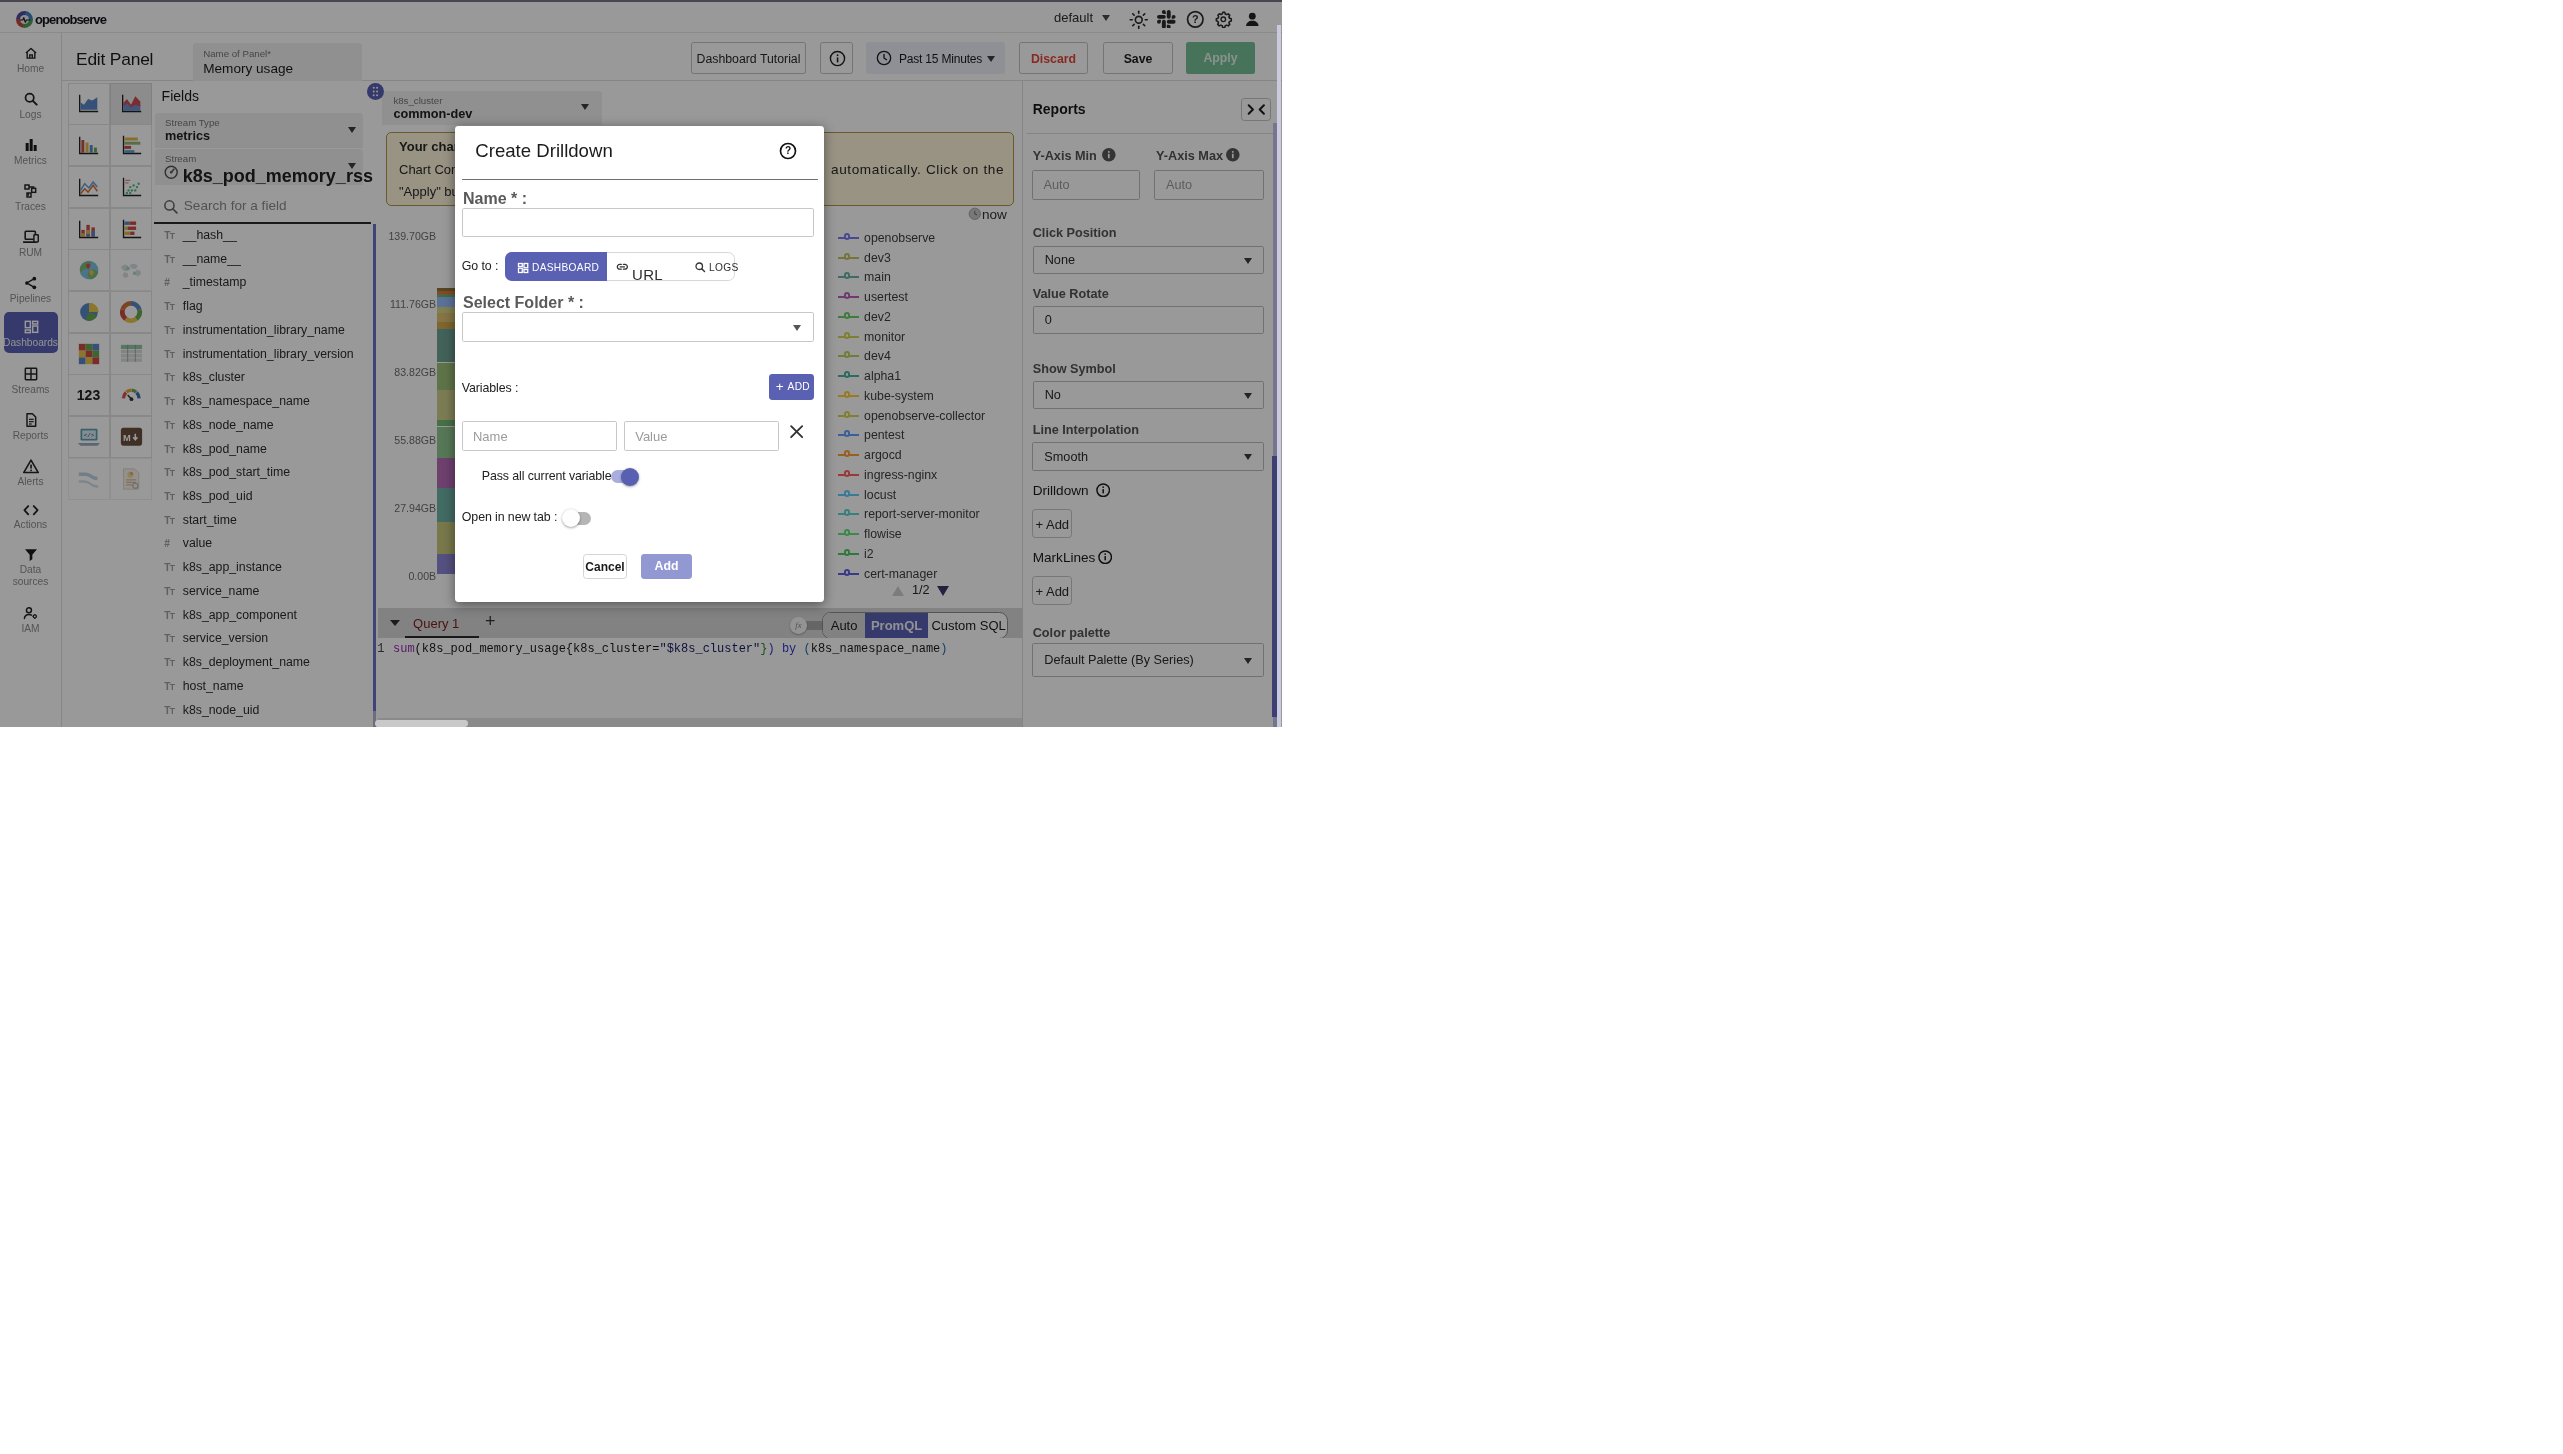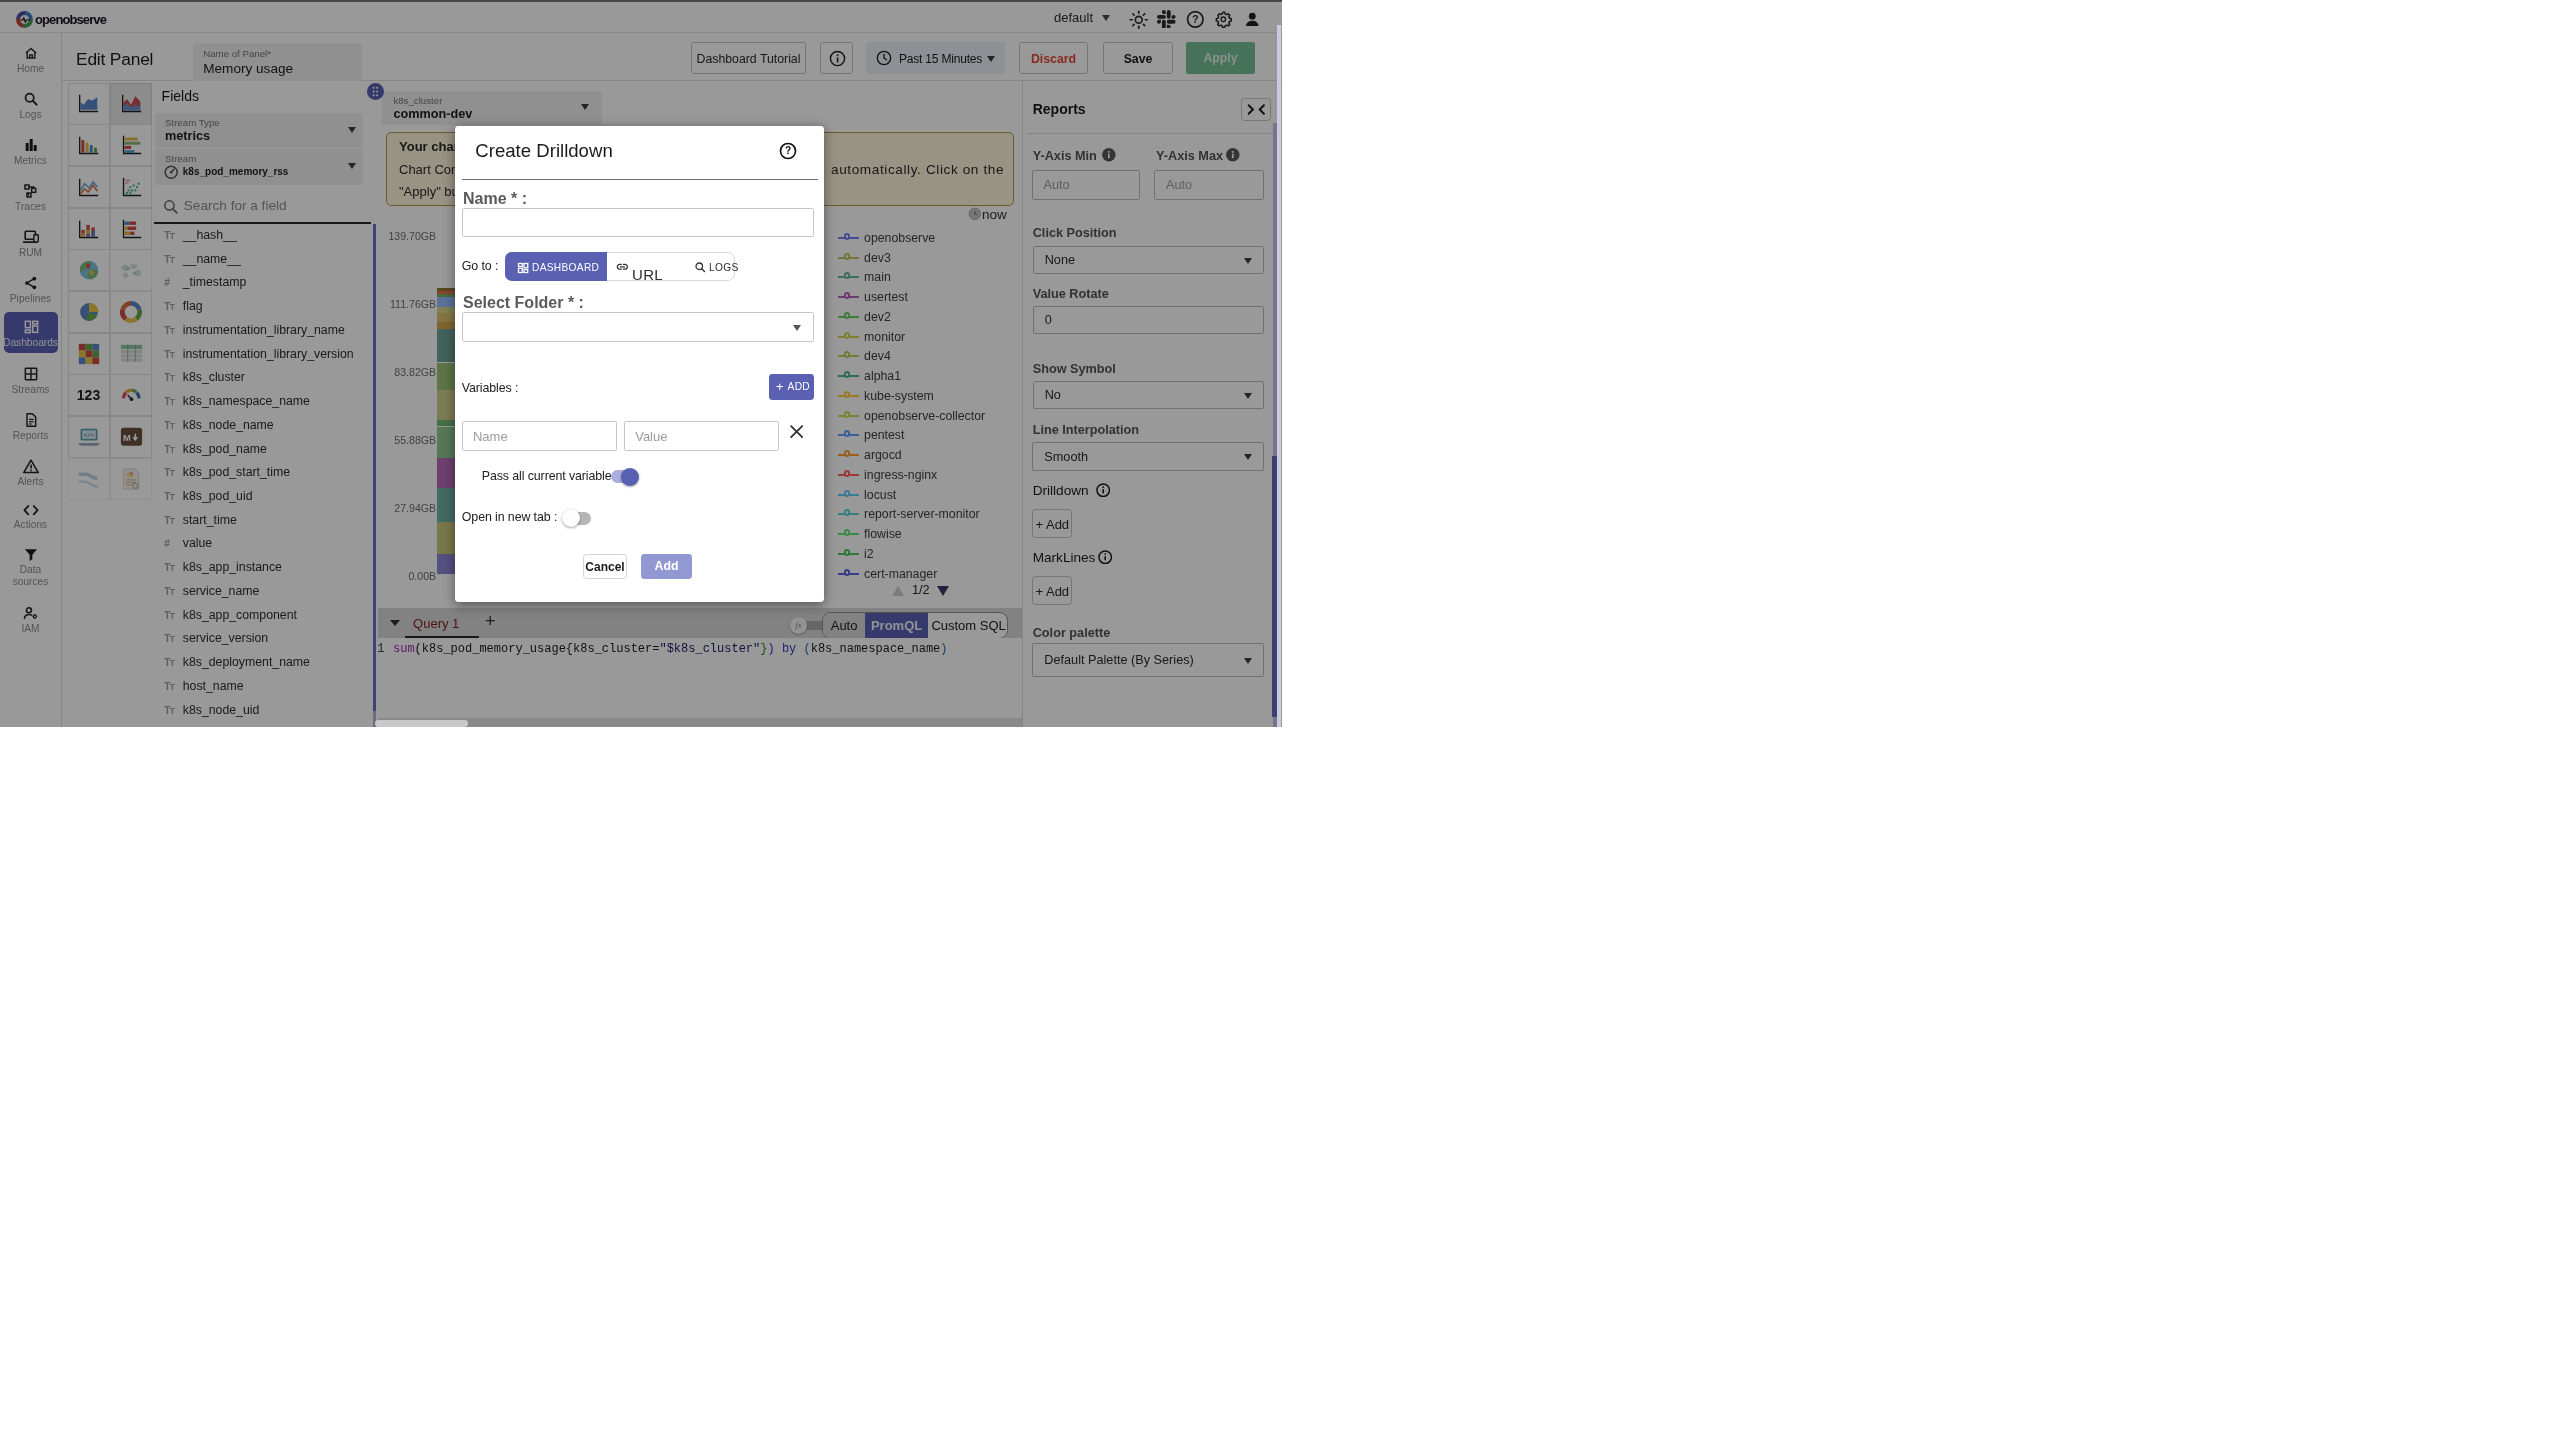--- a/index.html
+++ b/index.html
@@ -475,21 +475,21 @@
       <div class="abs" style="left:10.2px; top:16px; font-size:12.7px; font-weight:bold; color:#222;">metrics</div>
       <div class="abs caret" style="right:6.8px; top:14.4px;"></div>
     </div>
     <div class="abs filled" style="left:0.8px; top:68px; width:208px; height:36px;">
       <div class="lbl-sm" style="position:absolute; left:10.2px; top:4.2px;">Stream</div>
       <svg class="abs" style="left:9.3px; top:16px;" width="14.4" height="14.4" viewBox="0 0 24 24">
           <circle cx="12" cy="12" r="10" fill="none" stroke="#555" stroke-width="2.4"></circle>
           <path d="M12 12L16.5 7" stroke="#555" stroke-width="2.6" stroke-linecap="round"></path>
           <circle cx="12" cy="12" r="2" fill="#555"></circle>
         </svg>
-      <div class="abs" style="left:28px; top:17px; font-size:10px; font-weight:bold; color:#222;">k8s_pod_memory_rss</div>
+      <div class="abs" style="left:28px; top:17px; font-size:18px; font-weight:bold; color:#222;">k8s_pod_memory_rss</div>
       <div class="abs caret" style="right:6.8px; top:14.4px;"></div>
     </div>
     <div class="abs" style="left:0.8px; top:110px; width:217px; height:31px;">
       <svg class="abs" style="left:6.8px; top:6.8px;" width="17" height="17" viewBox="0 0 24 24">
           <circle cx="10.5" cy="10.5" r="6.5" fill="none" stroke="#666" stroke-width="2.2"></circle>
           <line x1="15.5" y1="15.5" x2="21" y2="21" stroke="#666" stroke-width="2.4" stroke-linecap="round"></line>
         </svg>
       <div class="abs" style="left:29px; top:6.8px; font-size:13.6px; color:#8b8b8b;">Search for a field</div>
     </div>
     <div class="abs" style="left:0; top:141px; width:217px; height:2.1px; background:#2b2b2b;"></div>

